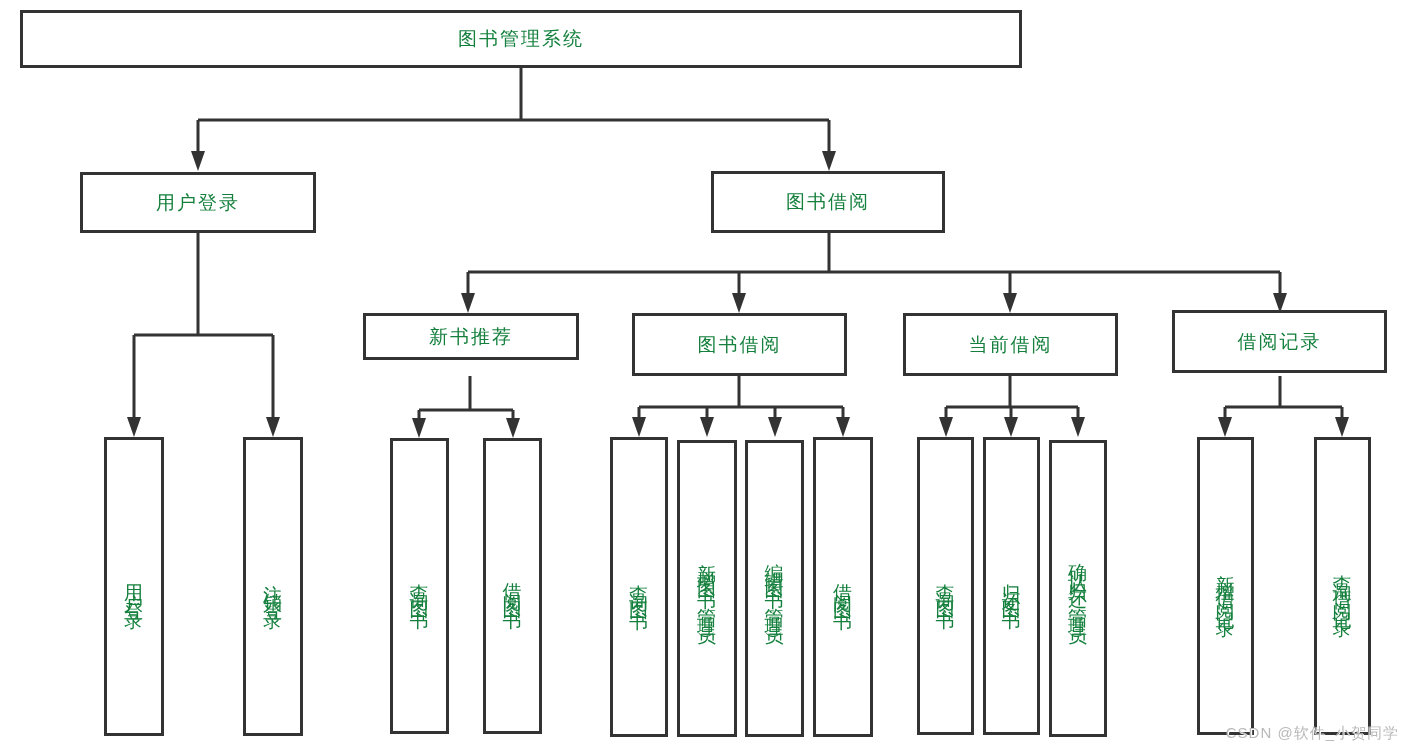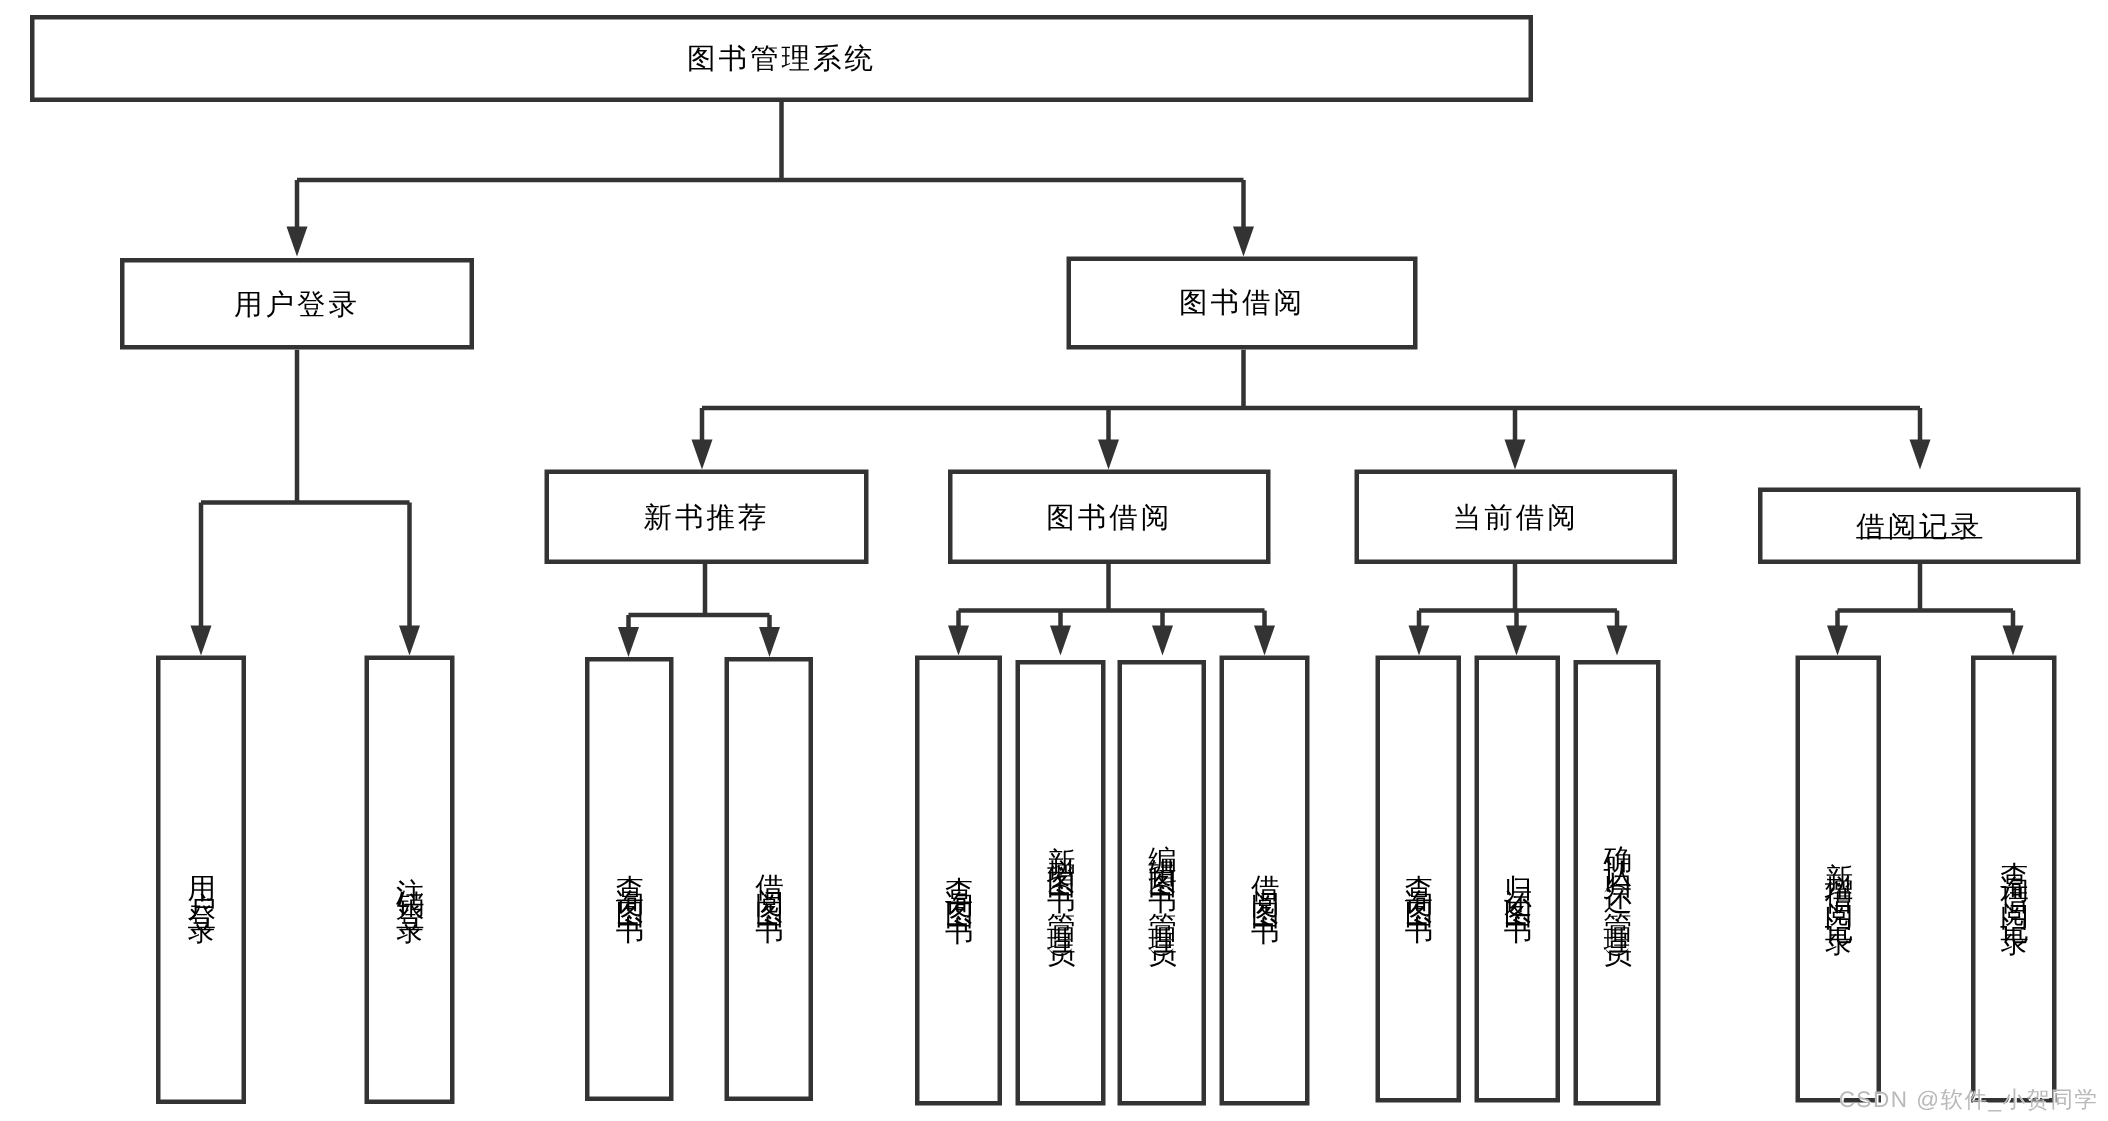--- a/index.html
+++ b/index.html
@@ -21,21 +21,21 @@
     top: 0;
     width: 1405px;
     height: 747px;
     pointer-events: none;
   }
   .node {
     position: absolute;
     box-sizing: border-box;
     border: 3px solid #333333;
     background: #ffffff;
-    color: #000000;
+    color: #15803d;
     display: flex;
   }
   .node > span {
     margin: auto;
     display: block;
     white-space: nowrap;
   }
   .hbox {
     font-size: 19px;
     letter-spacing: 2px;
@@ -109,30 +109,30 @@
     <span>图书管理系统</span>
   </div>
 
   <div class="node hbox" style="left:80px; top:172px; width:236px; height:61px;">
     <span>用户登录</span>
   </div>
   <div class="node hbox" style="left:711px; top:171px; width:234px; height:62px;">
     <span>图书借阅</span>
   </div>
 
-  <div class="node hbox" style="left:363px; top:313px; width:216px; height:63px;">
+  <div class="node hbox" style="left:363px; top:313px; width:216px; height:47px;">
     <span>新书推荐</span>
   </div>
   <div class="node hbox" style="left:903px; top:313px; width:215px; height:63px;">
     <span>当前借阅</span>
   </div>
   <div class="node hbox" style="left:632px; top:313px; width:215px; height:63px;">
     <span>图书借阅</span>
   </div>
-  <div class="node hbox" style="left:1172px; top:325px; width:215px; height:51px;text-decoration:underline;">
+  <div class="node hbox" style="left:1172px; top:310px; width:215px; height:63px;">
     <span>借阅记录</span>
   </div>
 
   <div class="node vbox" style="left:104px; top:437px; width:60px; height:299px;">
     <span>用户登录</span>
   </div>
   <div class="node vbox" style="left:243px; top:437px; width:60px; height:299px;">
     <span>注销登录</span>
   </div>
 

